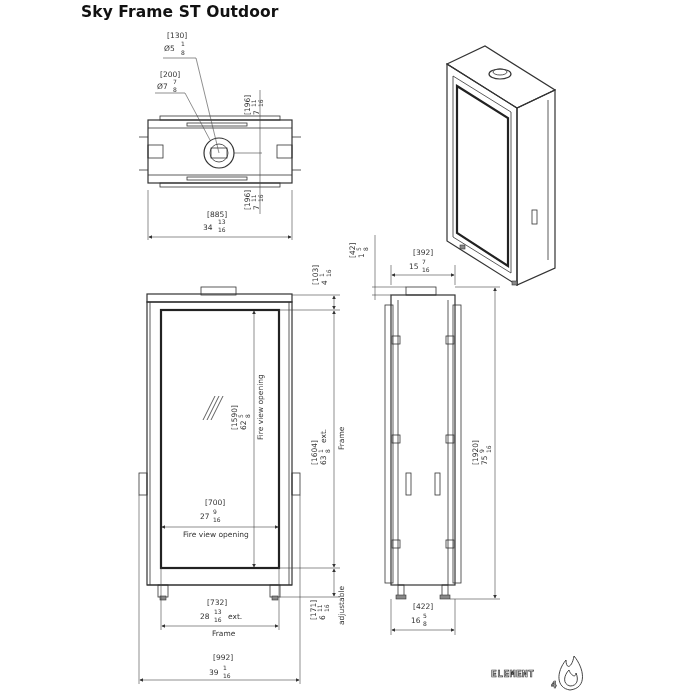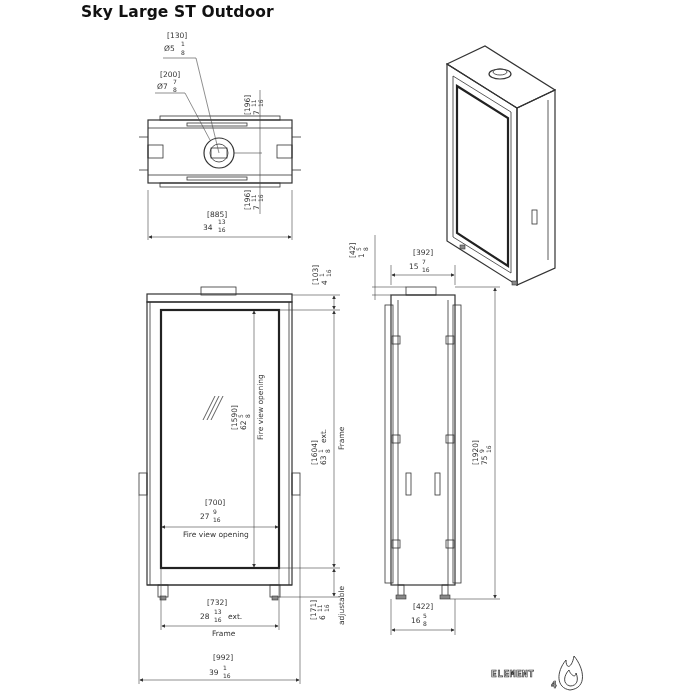--- a/index.html
+++ b/index.html
@@ -11,21 +11,21 @@
     .med { stroke: #333; stroke-width: 1.2; fill: none; }
     .dim { stroke: #444; stroke-width: 0.6; fill: none; }
     .fillg { fill: #888; stroke: #333; stroke-width: 0.6; }
     .t { font-family: "DejaVu Sans", sans-serif; font-size: 7.5px; fill: #333; }
     .ts { font-family: "DejaVu Sans", sans-serif; font-size: 6px; fill: #333; }
     .logo { font-family: "DejaVu Sans Mono", monospace; font-weight: bold; font-size: 9.5px; fill: #fff; stroke: #333; stroke-width: 0.7; letter-spacing: 0.5px; }
   </style>
 </head>
 <body>
 
-<div class="title">Sky Large ST Outdoor</div>
+<div class="title">Sky Frame ST Outdoor</div>
 
 <svg width="700" height="700" viewBox="0 0 700 700">
   <defs>
     <marker id="ar" markerWidth="6" markerHeight="6" refX="5" refY="3" orient="auto-start-reverse">
       <path d="M0,0 L6,3 L0,6 z" fill="#333"></path>
     </marker>
   </defs>
 
   <g>
     <rect class="med" x="148" y="120" width="144" height="63"></rect>

